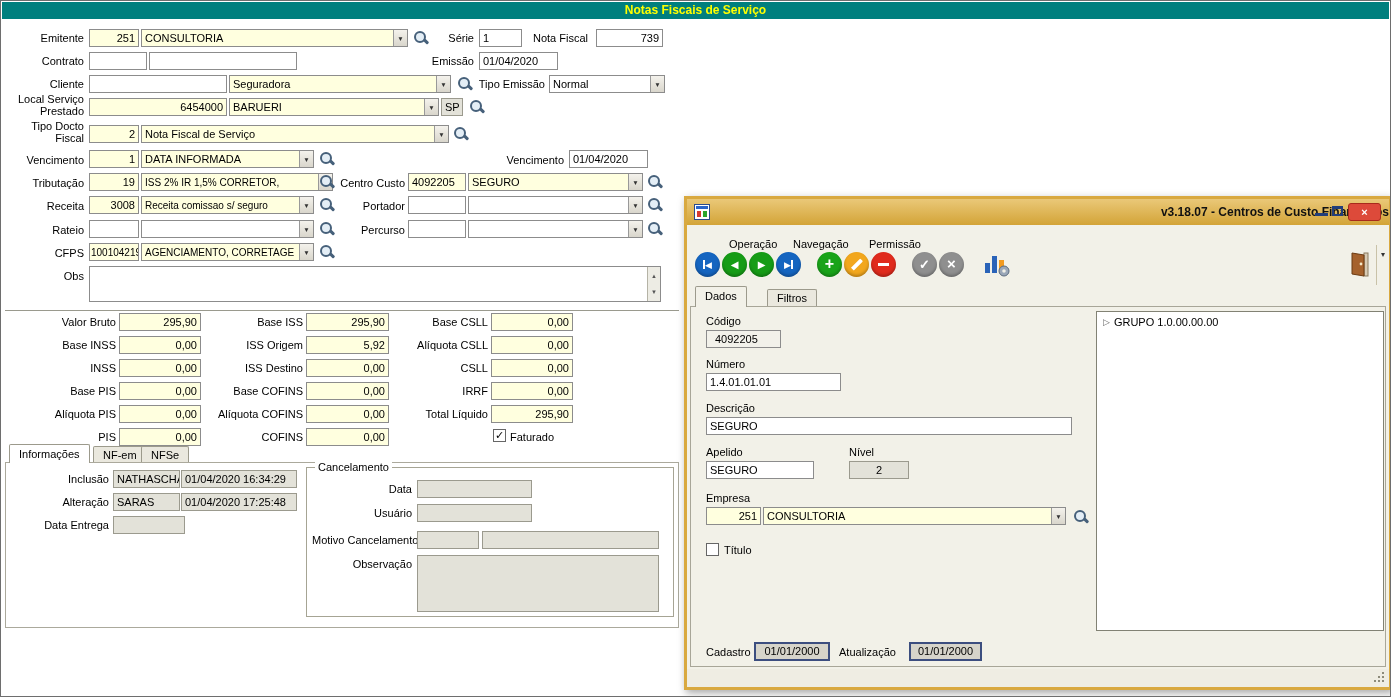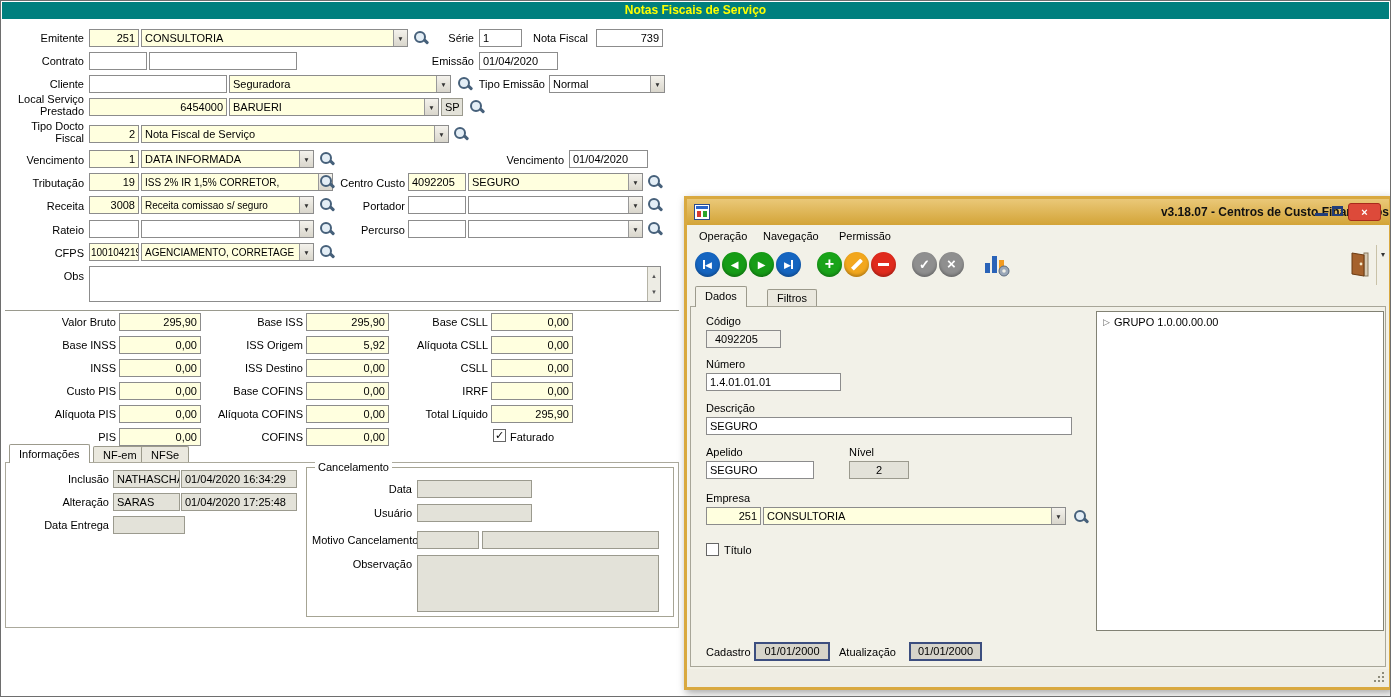--- a/index.html
+++ b/index.html
@@ -41,21 +41,21 @@
   .tbtn { position:absolute; width:25px; height:25px; border-radius:50%; top:7px; display:flex; align-items:center; justify-content:center; color:#FFF; cursor:pointer; box-shadow:inset 0 -2px 3px rgba(0,0,0,.25); }
   .blue { background:#1565C0; } .green{ background:#169C16; } .addc{ background:#19A319; } .editc{ background:#F2A71D; } .delc{ background:#E02B1D; } .gry{ background:#8F8F8F; }
   .navg { font-size:9px; display:flex; align-items:center; }
   .bar { display:inline-block; width:2px; height:9px; background:#FFF; }
   .pencil { display:inline-block; width:4px; height:13px; background:#FFF; transform:rotate(45deg); border-radius:1px 1px 0 0; }
   .vsb { position:absolute; right:0; top:0; bottom:0; width:13px; background:#EDECE4; border-left:1px solid #B5B3A6; }
   .sa { position:absolute; left:0; right:0; text-align:center; font-size:6px; color:#555; cursor:pointer; }
   .grip { position:absolute; right:3px; bottom:3px; width:12px; height:12px; cursor:nwse-resize; }
   .grip::before { content:""; position:absolute; left:0; top:0; width:2px; height:2px; background:transparent;
     box-shadow:8px 0 #8D8B7A, 4px 4px #8D8B7A, 8px 4px #8D8B7A, 0 8px #8D8B7A, 4px 8px #8D8B7A, 8px 8px #8D8B7A; }
-  .menu-it { position:absolute; top:4px; font-size:11px; padding:1px 4px; cursor:pointer; }
+  .menu-it { position:absolute; top:12px; font-size:11px; padding:1px 4px; cursor:pointer;margin-left:30px; }
   .datefld { position:absolute; height:19px; background:#D6D4CA; border:2px solid #3C4E7F; font-size:11px; line-height:14px; text-align:center; }
   .tree-node { display:flex; align-items:center; gap:4px; padding:4px 6px; font-size:11px; cursor:pointer; }
   .exp { color:#666; font-size:9px; }
 </style>
 </head>
 <body>
 
 <div id="app">
 
   <div class="abs" style="left:1px;top:1px;width:1387px;height:17px;background:#007F7E;text-align:center;">
@@ -188,21 +188,21 @@
   </div>
 
   <div class="abs" style="left:4px;top:309px;width:674px;height:1px;background:#9A9A8E"></div>
 
   <div class="L" style="left:25px;top:315px;width:90px">Valor Bruto</div>
   <div class="F yel rt" style="left:118px;top:312px;width:82px">295,90</div>
   <div class="L" style="left:25px;top:338px;width:90px">Base INSS</div>
   <div class="F yel rt" style="left:118px;top:335px;width:82px">0,00</div>
   <div class="L" style="left:25px;top:361px;width:90px">INSS</div>
   <div class="F yel rt" style="left:118px;top:358px;width:82px">0,00</div>
-  <div class="L" style="left:25px;top:384px;width:90px">Custo PIS</div>
+  <div class="L" style="left:25px;top:384px;width:90px">Base PIS</div>
   <div class="F yel rt" style="left:118px;top:381px;width:82px">0,00</div>
   <div class="L" style="left:25px;top:407px;width:90px">Alíquota PIS</div>
   <div class="F yel rt" style="left:118px;top:404px;width:82px">0,00</div>
   <div class="L" style="left:25px;top:430px;width:90px">PIS</div>
   <div class="F yel rt" style="left:118px;top:427px;width:82px">0,00</div>
 
   <div class="L" style="left:195px;top:315px;width:107px">Base ISS</div>
   <div class="F yel rt" style="left:305px;top:312px;width:83px">295,90</div>
   <div class="L" style="left:195px;top:338px;width:107px">ISS Origem</div>
   <div class="F yel rt" style="left:305px;top:335px;width:83px">5,92</div>

